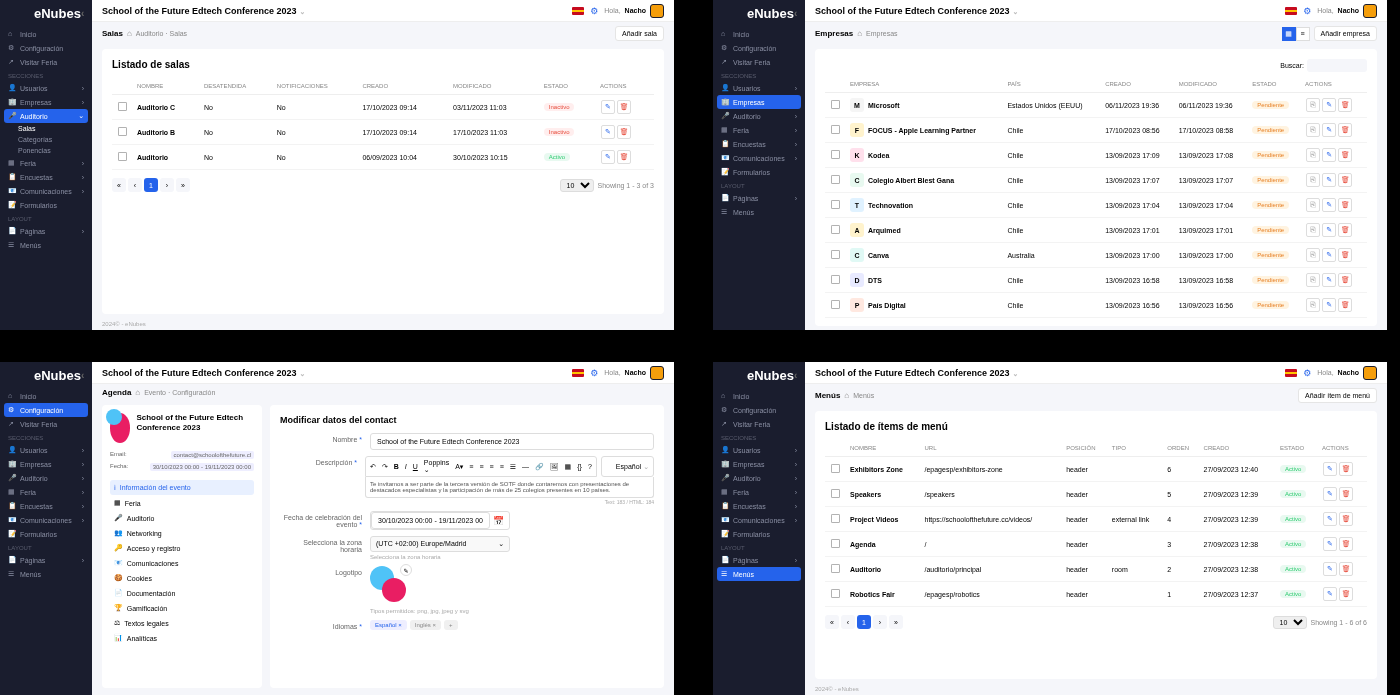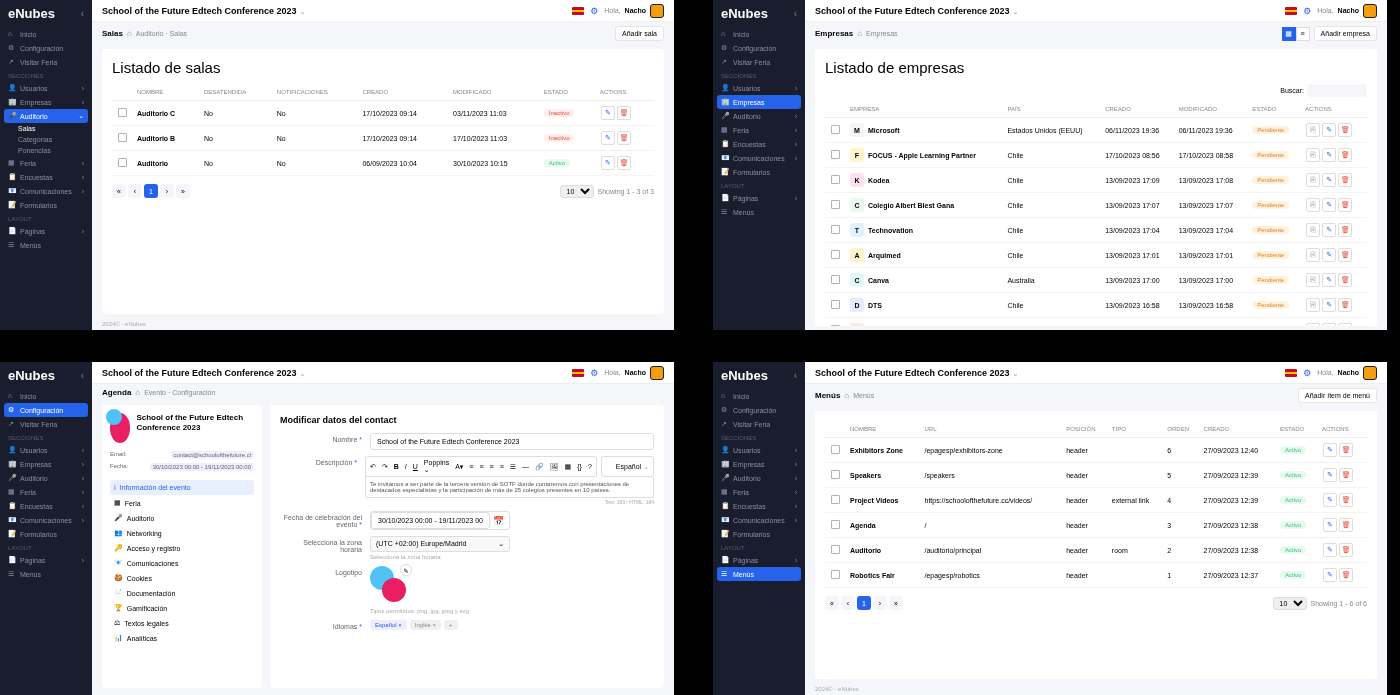--- a/index.html
+++ b/index.html
@@ -4,21 +4,21 @@
 <style>
 * { margin: 0; padding: 0; box-sizing: border-box; }
 body { font-family: -apple-system, BlinkMacSystemFont, "Segoe UI", sans-serif; background: #000; width: 1400px; height: 695px; position: relative; font-size: 9px; }
 .panel { position: absolute; background: #f5f6fa; display: flex; }
 .p0 { left: 0; top: 0; width: 674px; height: 330px; }
 .p1 { left: 713px; top: 0; width: 674px; height: 330px; }
 .p2 { left: 0; top: 362px; width: 674px; height: 333px; }
 .p3 { left: 713px; top: 362px; width: 674px; height: 333px; }
 
 .sidebar { width: 92px; background: #1a1d2e; color: #8a8fa3; height: 100%; overflow: hidden; flex-shrink: 0; }
-.logo { padding: 6px 8px; color: #fff; font-size: 13px; font-weight: 700; display:flex; align-items:center; justify-content:space-between;}
+.logo { padding: 6px 18px; color: #fff; font-size: 13px; font-weight: 700; display:flex; align-items:center; justify-content:space-between;margin-left:16px;}
 .logo .chev { color:#666; font-size:10px;}
 .nav-item { padding: 3px 8px; font-size: 7px; display: flex; align-items: center; gap: 4px; cursor: pointer; }
 .nav-item.active { background: #2563eb; color: #fff; border-radius: 3px; margin: 0 4px; padding: 3px 4px;}
 .nav-item .ico { width: 8px; height: 8px; display: inline-block; }
 .nav-item .exp { margin-left: auto; font-size:7px;}
 .nav-section { padding: 4px 8px 2px; font-size: 6px; text-transform: uppercase; color: #5a5d6e; }
 .nav-sub { padding: 2px 8px 2px 18px; font-size: 7px; }
 .nav-sub.active { color:#fff;}
 
 .main { flex: 1; display: flex; flex-direction: column; overflow: hidden; }
@@ -35,21 +35,21 @@
 .crumb-row .left { display:flex; align-items:center; gap:4px; font-size:8px;}
 .crumb-row .ctitle { font-weight:700;}
 .crumb-row .crumb { color:#888; font-size:7px;}
 .crumb-row .home-ico { color:#888;}
 .btn-add { background:#fff; border-radius:3px; padding:3px 6px; font-size:7px; cursor:pointer; border:1px solid #e5e5e5;}
 .view-toggle { display:flex; gap:0; margin-right:4px;}
 .view-btn { width:14px; height:14px; background:#fff; border:1px solid #ddd; display:flex; align-items:center; justify-content:center; font-size:7px;}
 .view-btn.active { background:#2563eb; color:#fff; border-color:#2563eb;}
 
 .content { margin: 4px 10px; background:#fff; border-radius:4px; padding:10px; flex:1; overflow:hidden;}
-.content-title { font-size:15px; font-weight:400; margin-bottom:8px;}
+.content-title { font-size:10px; font-weight:700; margin-bottom:8px;}
 .search-row { display:flex; justify-content:flex-end; margin-bottom:4px;}
 .search-box { font-size:7px;}
 .search-box input { width:60px; border:none; background:#f5f6fa; border-radius:3px; padding:3px 5px; font-size:7px; margin-left:3px;}
 
 table { width:100%; border-collapse:collapse; font-size:7px;}
 th { text-align:left; padding:5px 4px; color:#888; font-weight:500; text-transform:uppercase; font-size:6px; border-bottom:1px solid #eee;}
 td { padding:5px 4px; border-bottom:1px solid #f3f3f3;}
 .chk { width:14px;}
 .chk input { transform:scale(0.7);}
 .badge { padding:1px 5px; border-radius:7px; font-size:6px; display:inline-block;}
@@ -340,21 +340,20 @@
       </div>
       <div style="display:flex; align-items:center;">
         <div class="view-toggle">
           <div class="view-btn active">▦</div>
           <div class="view-btn">≡</div>
         </div>
         <div class="btn-add">Añadir empresa</div>
       </div>
     </div>
     <div class="content">
-      <div class="content-title">Listado de empresas</div>
       <div class="search-row">
           <div class="search-box"><span>Buscar:</span><input type="text" style=""></div>
         </div>
       <table>
         <thead>
             <tr id="p1-thead">
               <th class="chk"></th>
               <th>EMPRESA</th>
               <th>PAÍS</th>
               <th>CREADO</th>
@@ -753,20 +752,21 @@
     </div>
     <div class="crumb-row">
       <div class="left">
         <span class="ctitle">Menús</span>
         <span class="home-ico">⌂</span>
         <span class="crumb">Menús</span>
       </div>
       <div class="btn-add">Añadir ítem de menú</div>
     </div>
     <div class="content">
+      <div class="content-title">Listado de ítems de menú</div>
       <table>
         <thead>
             <tr id="p3-thead">
               <th class="chk"></th>
               <th>NOMBRE</th>
               <th>URL</th>
               <th>POSICIÓN</th>
               <th>TIPO</th>
               <th>ORDEN</th>
               <th>CREADO</th>

